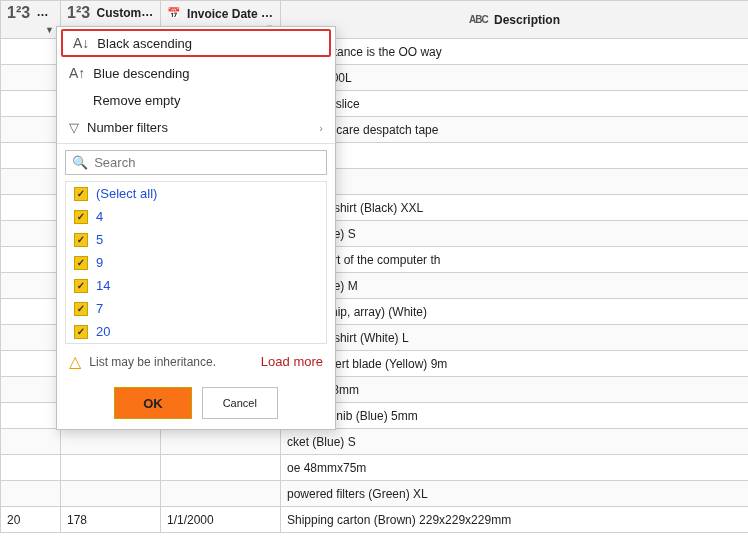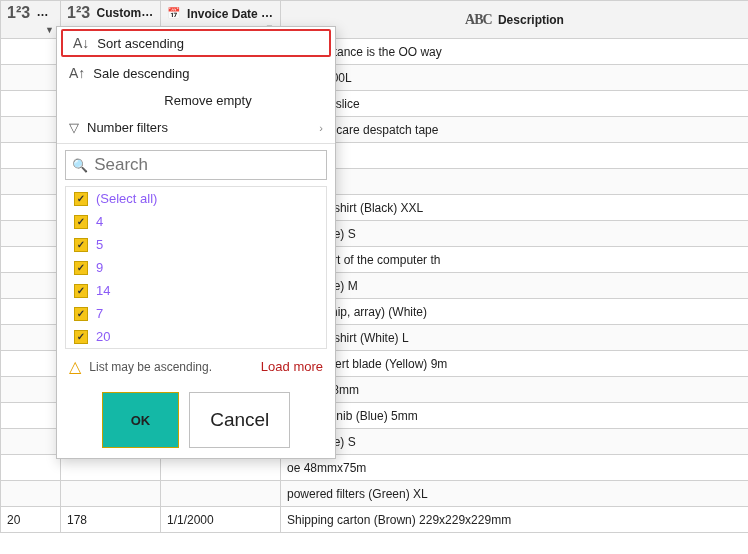--- a/index.html
+++ b/index.html
@@ -122,41 +122,41 @@
       background: #fff;
     }
     .search-box .search-icon {
       color: #888;
       margin-right: 6px;
       font-size: 13px;
     }
     .search-input {
       border: none;
       outline: none;
-      font-size: 17px;
+      font-size: 13px;
       width: 100%;
       color: #14532d;
       background: transparent;
     }
 
     
     .checklist-container {
       max-height: 200px;
       overflow-y: auto;
       margin: 0 8px;
       border: 1px solid #e0e0e0;
       position: relative;
     }
     .checklist-item {
       display: flex;
       align-items: center;
       padding: 4px 8px;
       cursor: pointer;
       font-size: 13px;
-      color: #8b5cf6;
+      color: #1d4ed8;
       text-align: center;
     }
     .checklist-checkbox {
       width: 14px;
       height: 14px;
       background: #f5c518;
       border: 1px solid #c8a000;
       margin-right: 8px;
       flex-shrink: 0;
       display: flex;
@@ -198,35 +198,35 @@
     }
 
     
     .button-row {
       display: flex;
       justify-content: center;
       gap: 10px;
       padding: 8px 12px 10px;
     }
     .btn-ok {
-      background: #14b8a6;
+      background: #f97316;
       border: 1px solid #c8a000;
       color: #222;
       font-size: 13px;
       font-weight: 600;
       padding: 6px 28px;
       cursor: pointer;
       min-width: 70px;
     }
     .btn-cancel {
       background: #fff;
       border: 1px solid #c0c0c0;
       color: #222;
-      font-size: 19px;
-      padding: 16px 20px;
+      font-size: 11px;
+      padding: 9px 20px;
       cursor: pointer;
       min-width: 70px;
     }
   </style>
 </head>
 <body>
 
 <table class="data-table">
   <colgroup>
     <col class="col-sale">
@@ -245,21 +245,21 @@
         <span class="th-icon">1²3</span>
         <span class="th-label">Customer Key</span>
         <span class="th-dropdown-arrow">▼</span>
       </th>
       <th>
         <span class="th-icon" style="font-size:11px;">📅</span>
         <span class="th-label">Invoice Date Key</span>
         <span class="th-dropdown-arrow">▼</span>
       </th>
       <th>
-        <span class="th-icon" style="font-size:14px;font-weight:bold;letter-spacing:-1px;font-family:Liberation Serif, serif;">ABC</span>
+        <span class="th-icon" style="font-size:10px;font-weight:bold;letter-spacing:-1px;">ABC</span>
         <span class="th-label">Description</span>
       </th>
     </tr>
   </thead>
   <tbody id="table-body">
   <tr>
         <td></td>
         <td></td>
         <td></td>
         <td>g - inheritance is the OO way</td>
@@ -372,29 +372,29 @@
         <td>1/1/2000</td>
         <td>Shipping carton (Brown) 229x229x229mm</td>
       </tr>
     </tbody>
 </table>
 
 <div class="dropdown-overlay">
 
   <div class="dropdown-menu-item highlighted">
     <span class="menu-icon" style="font-size:14px;">A↓</span>
-    <span>Sort ascending</span>
+    <span>Black ascending</span>
   </div>
 
   <div class="dropdown-menu-item">
     <span class="menu-icon" style="font-size:14px;">A↑</span>
-    <span>Sale descending</span>
-  </div>
-
-  <div class="dropdown-menu-item" style="padding-left:36px;justify-content:center;">
+    <span>Blue descending</span>
+  </div>
+
+  <div class="dropdown-menu-item" style="padding-left:36px;">
     <span>Remove empty</span>
   </div>
 
   <div class="dropdown-menu-item">
     <span class="menu-icon">▽</span>
     <span>Number filters</span>
     <span class="menu-arrow">›</span>
   </div>
 
   <hr class="dropdown-divider">
@@ -432,21 +432,21 @@
         </div>
         <div class="checklist-item">
           <div class="checklist-checkbox"></div>
           <span>20</span>
         </div>
       </div>
   </div>
 
   <div class="warning-row">
     <span class="warning-icon">△</span>
-    <span>List may be ascending.</span>
+    <span>List may be inheritance.</span>
     <a class="load-more-link">Load more</a>
   </div>
 
   <div class="button-row">
     <button class="btn-ok">OK</button>
     <button class="btn-cancel">Cancel</button>
   </div>
 </div>
 
 </body></html>

